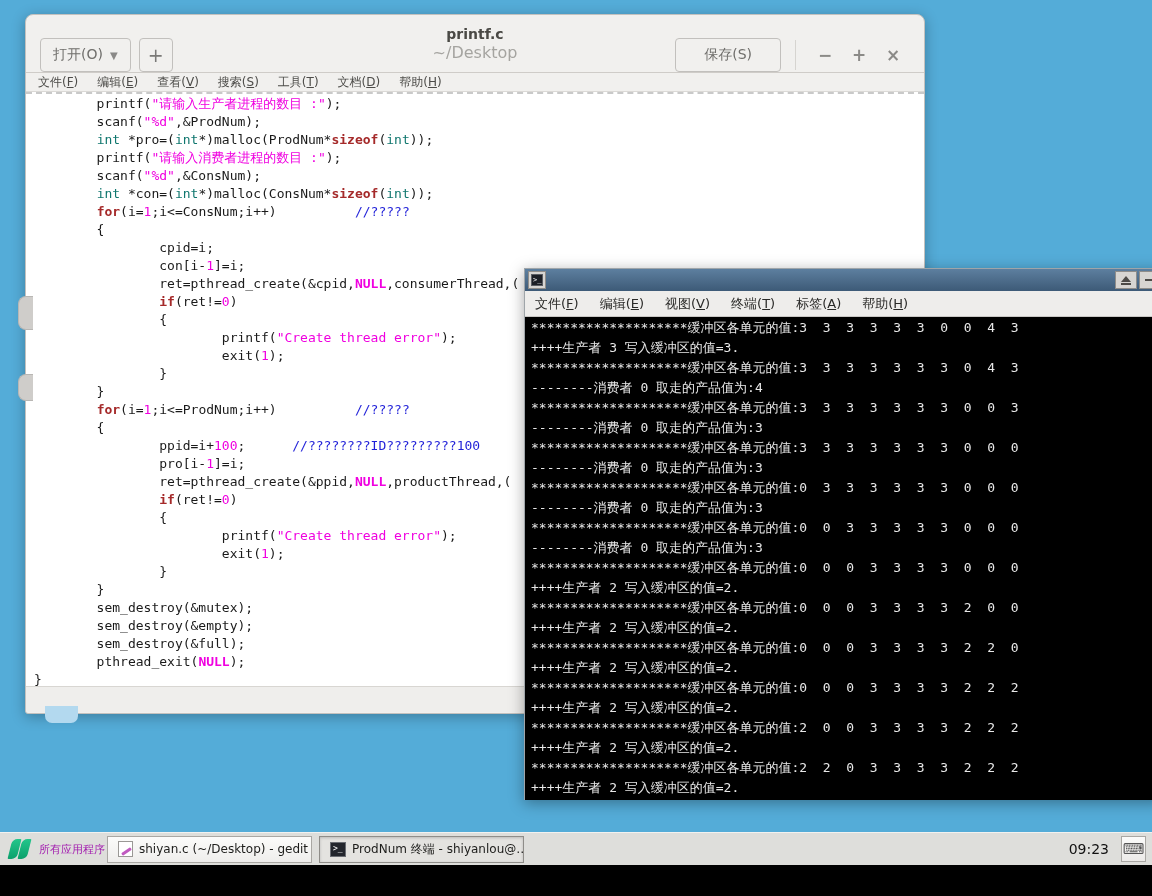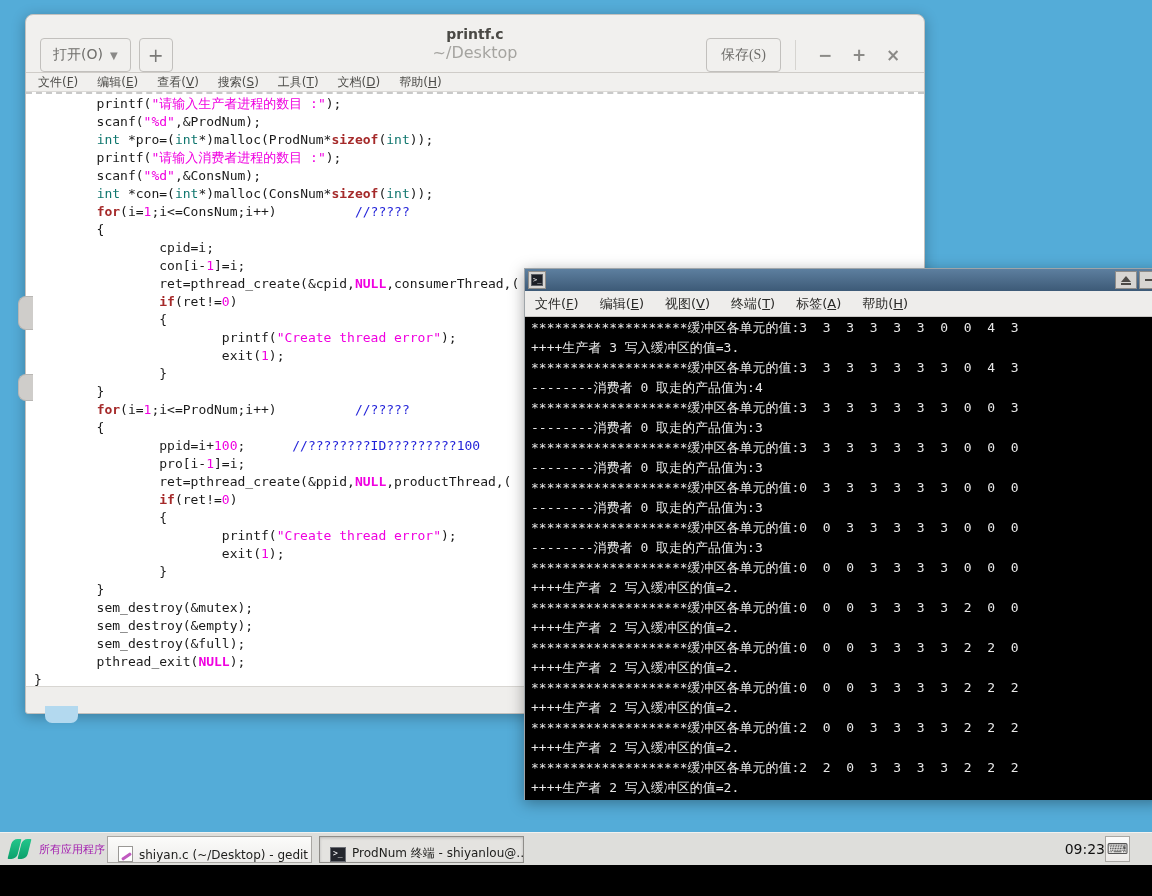--- a/index.html
+++ b/index.html
@@ -17,21 +17,21 @@
     height:34px; border:1px solid #c2c0bd; border-radius:4px; background:#f1f0ee;
     color:#6f6e6b; font-size:14px; cursor:default; }
   .open-btn { padding:0 12px; }
   .plus-btn { width:34px; font-size:19px; margin-left:8px; color:#7a7977; }
   .caret { font-size:10px; color:#8a8987; }
   .hb-title-block { position:absolute; left:0; right:0; top:0; bottom:0;
     display:flex; flex-direction:column; align-items:center; justify-content:center; pointer-events:none; }
   .hb-title { font-size:14px; font-weight:bold; color:#4a4945; }
   .hb-subtitle { font-size:16px; color:#a5a4a0; margin-top:1px; }
   .hb-right { margin-left:auto; display:flex; align-items:center; }
-  .save-btn { padding:0 14px;font-family:Liberation Serif, serif; }
+  .save-btn { padding:0 28px; }
   .hb-sep { width:1px; height:30px; background:#d6d4d0; margin:0 12px 0 14px; }
   .winctl { width:34px; height:34px; display:flex; align-items:center; justify-content:center;
     color:#8b8a87; font-size:17px; font-weight:bold; }
   .menubar { height:19px; display:flex; align-items:center; gap:19px; padding:0 12px;
     border-bottom:1px solid #dbd9d6; font-size:12px; color:#4d4c49; background:#f1f0ee; }
   .menu-item { white-space:nowrap; }
   .gedit-text-area { position:relative; height:594px; background:#ffffff;
     border-top:2px dashed #c9c9c9; overflow:hidden; }
   .code { font-family:"DejaVu Sans Mono", "Liberation Mono", monospace; font-size:13px;
     line-height:18px; color:#1a1a1a; white-space:pre; padding:1px 0 0 8px; }
@@ -77,31 +77,31 @@
 
   
   .taskbar { position:absolute; left:0; top:832px; width:1152px; height:33px;
     background:#dededb; border-top:1px solid #f2f2f0; display:flex; align-items:center; z-index:10; }
   .logo { width:22px; height:22px; margin:0 8px 0 9px; position:relative; }
   .leaf { position:absolute; width:9px; height:20px; background:linear-gradient(#23c68b,#0ba06c);
     border-radius:5px 1px 5px 1px; transform:skewX(-14deg); }
   .leaf.l1 { left:1px; top:1px; }
   .leaf.l2 { left:11px; top:1px; }
   .all-apps { font-size:11px; color:#a21caf; margin-right:2px; }
-  .task-btn { height:27px; display:flex; align-items:flex-end; gap:6px; padding:0 10px;
+  .task-btn { height:27px; display:flex; align-items:center; gap:6px; padding:0 10px;
     border:1px solid #a9a7a3; background:linear-gradient(#fbfbfa,#efeeec); font-size:12px;
     color:#1d1d1b; margin-right:7px; max-width:205px; white-space:nowrap; overflow:hidden; }
   .task-btn.active { background:#e4e3e0; border:1px solid #8f8d89; box-shadow:inset 0 1px 3px rgba(0,0,0,.18); }
   .gedit-ticon { width:15px; height:16px; background:#ffffff; border:1px solid #9a9895; position:relative; flex:none; }
   .gedit-ticon::after { content:""; position:absolute; left:2px; top:8px; width:11px; height:3px;
     background:#c05ac0; transform:rotate(-35deg); border-radius:1px; }
   .term-ticon { width:16px; height:15px; background:#23262d; border:1px solid #6a6d73;
     color:#fff; font-size:8px; line-height:12px; font-family:"DejaVu Sans Mono", monospace;
     padding-left:2px; flex:none; }
-  .tb-right { margin-left:auto; display:flex; align-items:center; gap:0; padding-right:22px; }
+  .tb-right { margin-left:auto; display:flex; align-items:center; gap:12px; padding-right:6px; }
   .clock { font-size:14px; color:#111; }
   .kbd-btn { width:25px; height:26px; border:1px solid #a9a7a3; background:linear-gradient(#fbfbfa,#eceae8);
     display:flex; align-items:center; justify-content:center; font-size:15px; color:#555; }
   .bottom-black { position:absolute; left:0; top:865px; width:1152px; height:31px; background:#000000; }
   u { text-decoration:underline; }
 </style>
 </head>
 <body>
 
 <div class="desktop">

